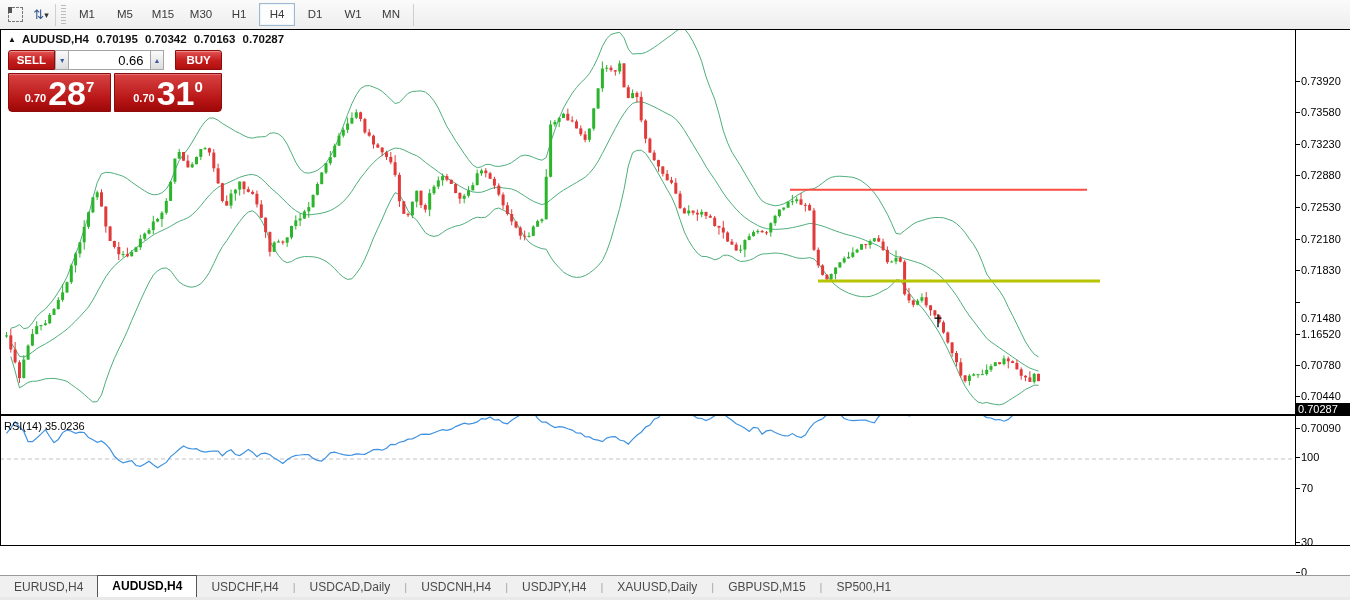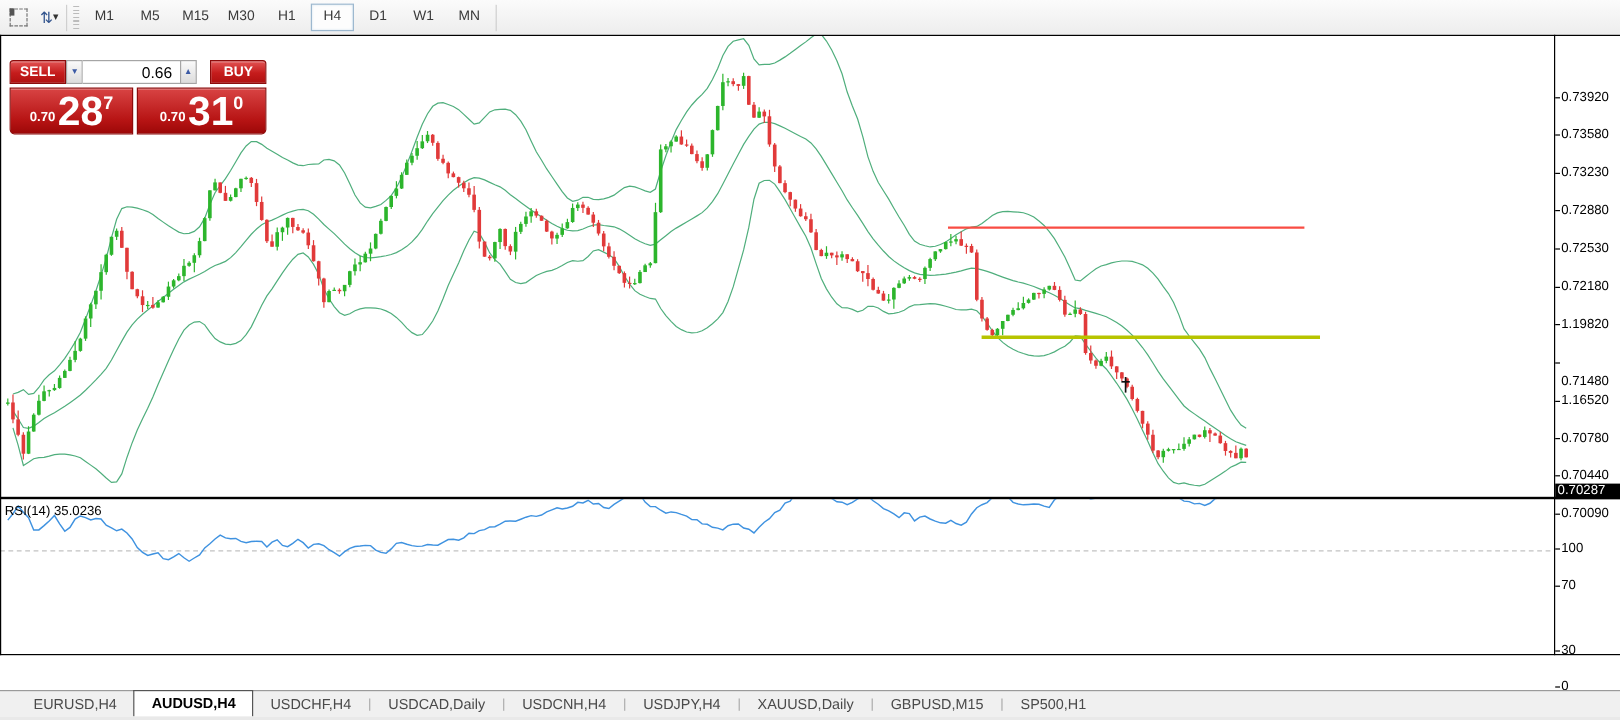--- a/index.html
+++ b/index.html
@@ -50,21 +50,21 @@
   
   .price-tick{position:absolute;left:1301px;width:32px;font-size:11px;color:#000;}
   .tick-dash{position:absolute;left:1296px;width:4px;height:1px;background:#000;}
   .price-box{position:absolute;left:1296px;width:52px;height:13px;background:#000;color:#fff;
              font-size:11px;line-height:13px;padding-left:2px;}
   .rsi-label{position:absolute;left:4px;font-size:11px;color:#000;}
   .time-label{position:absolute;font-size:11px;color:#000;top:551px;transform:translateX(-50%);white-space:nowrap;}
   .time-tick{position:absolute;top:546px;width:1px;height:4px;background:#000;}
   
   .tab-bar{position:absolute;left:0;top:575px;width:1350px;height:22px;background:#f0f0f0;
-           border-top:1px solid #9a9a9a;display:flex;align-items:flex-end;padding-left:14px;box-sizing:border-box;}
+           border-top:1px solid #9a9a9a;display:flex;align-items:flex-end;box-sizing:border-box;}
   .tab{height:20px;line-height:20px;padding:0 14px;font-size:12px;color:#4a4a4a;white-space:nowrap;}
   .tab.active{background:#fff;border:1px solid #555;border-bottom:none;color:#000;font-weight:700;height:21px;}
   .tab-sep{color:#a8a8a8;height:20px;line-height:20px;}
   .bottom-strip{position:absolute;left:0;top:597px;width:1350px;height:3px;background:#e9e9e9;}
 </style>
 </head>
 <body>
 
 <div class="screen">
 
@@ -583,20 +583,27 @@
           <line x1="938" y1="314.17754569190566" x2="938" y2="327.17754569190566"></line>
           <line x1="934.5" y1="318.17754569190566" x2="941.5" y2="318.17754569190566"></line>
         </g>
       </svg>
     <svg id="rsi-svg" width="1295" height="129" viewBox="0 416 1295 129" style="top:387px;">
         <line x1="0" y1="459.0" x2="1295" y2="459.0" stroke="#c2c2c2" stroke-width="1" stroke-dasharray="4 3"></line>
         <line x1="0" y1="405.0" x2="1295" y2="405.0" stroke="#c2c2c2" stroke-width="1" stroke-dasharray="4 3"></line>
         <polyline points="6.5,433.4 10.8,428.1 15.1,421.8 19.5,426.8 23.8,431.4 28.1,441.7 32.4,441.6 36.7,438.0 41.0,434.1 45.4,429.6 49.7,436.5 54.0,442.7 58.3,439.5 62.6,432.6 67.0,430.0 71.3,431.3 75.6,433.3 79.9,432.1 84.2,432.5 88.5,437.6 92.9,439.8 97.2,442.3 101.5,440.9 105.8,444.2 110.1,449.1 114.4,456.3 118.8,460.3 123.1,462.9 127.4,461.7 131.7,460.6 136.0,465.5 140.4,466.4 144.7,464.1 149.0,461.3 153.3,464.8 157.6,467.7 161.9,465.0 166.3,462.4 170.6,456.6 174.9,453.1 179.2,449.2 183.5,446.0 187.9,448.2 192.2,449.0 196.5,448.7 200.8,451.2 205.1,452.2 209.4,451.3 213.8,451.0 218.1,451.2 222.4,455.8 226.7,451.8 231.0,449.8 235.4,454.5 239.7,455.6 244.0,452.8 248.3,449.4 252.6,452.2 256.9,456.7 261.3,453.6 265.6,453.1 269.9,454.7 274.2,458.1 278.5,460.5 282.9,463.5 287.2,459.7 291.5,457.0 295.8,455.4 300.1,455.0 304.4,454.5 308.8,454.7 313.1,458.4 317.4,460.3 321.7,461.0 326.0,457.4 330.3,452.8 334.7,452.1 339.0,453.5 343.3,454.7 347.6,455.3 351.9,455.1 356.3,453.8 360.6,454.2 364.9,454.3 369.2,451.9 373.5,449.6 377.8,449.4 382.2,450.2 386.5,448.2 390.8,444.4 395.1,444.7 399.4,442.2 403.8,441.4 408.1,439.1 412.4,438.9 416.7,436.8 421.0,434.3 425.3,434.2 429.7,434.4 434.0,432.7 438.3,431.0 442.6,429.7 446.9,430.3 451.3,429.2 455.6,426.6 459.9,424.9 464.2,423.1 468.5,424.2 472.8,423.3 477.2,421.9 481.5,418.6 485.8,419.1 490.1,416.9 494.4,420.0 498.8,419.6 503.1,422.9 507.4,423.8 511.7,420.3 516.0,417.6 520.3,414.9 524.7,413.4 529.0,412.2 533.3,412.1 537.6,418.4 541.9,422.2 546.2,422.2 550.6,425.2 554.9,427.6 559.2,426.6 563.5,427.2 567.8,428.7 572.2,430.1 576.5,433.0 580.8,433.1 585.1,436.6 589.4,436.9 593.7,439.4 598.1,440.1 602.4,441.6 606.7,438.1 611.0,436.8 615.3,436.6 619.7,440.0 624.0,441.0 628.3,444.1 632.6,439.4 636.9,435.2 641.2,432.2 645.6,427.1 649.9,425.1 654.2,419.2 658.5,417.6 662.8,411.5 667.2,405.5 671.5,398.2 675.8,402.0 680.1,407.9 684.4,413.4 688.7,413.4 693.1,415.4 697.4,418.2 701.7,418.5 706.0,420.5 710.3,418.7 714.7,415.8 719.0,413.6 723.3,413.5 727.6,417.3 731.9,420.2 736.2,423.8 740.6,425.7 744.9,428.3 749.2,431.4 753.5,427.4 757.8,428.0 762.1,434.1 766.5,430.9 770.8,430.1 775.1,432.5 779.4,434.3 783.7,435.7 788.1,436.0 792.4,433.6 796.7,436.3 801.0,437.6 805.3,435.1 809.6,428.3 814.0,423.1 818.3,420.6 822.6,418.8 826.9,414.7 831.2,413.1 835.6,412.5 839.9,414.0 844.2,418.6 848.5,420.0 852.8,420.7 857.1,420.4 861.5,420.0 865.8,420.2 870.1,421.8 874.4,422.9 878.7,416.5 883.1,413.3 887.4,409.5 891.7,406.5 896.0,407.6 900.3,412.9 904.6,414.0 909.0,415.8 913.3,415.1 917.6,413.1 921.9,411.3 926.2,409.0 930.6,405.1 934.9,407.2 939.2,410.0 943.5,408.6 947.8,406.9 952.1,405.0 956.5,403.1 960.8,402.4 965.1,407.3 969.4,409.3 973.7,413.3 978.0,413.1 982.4,414.9 986.7,417.6 991.0,418.0 995.3,419.9 999.6,419.5 1004.0,421.2 1008.3,419.4 1012.6,415.5 1016.9,415.0 1021.2,413.2 1025.5,409.7 1029.9,410.0 1034.2,410.9 1038.5,411.8" fill="none" stroke="#3f92e0" stroke-width="1.2"></polyline>
       </svg>
 
+    <div class="chart-header">
+      <span class="tri">▲</span><span>AUDUSD,H4</span>
+      <span>0.70195</span>
+      <span>0.70342</span>
+      <span>0.70163</span>
+      <span>0.70287</span>
+    </div>
 
     <div class="trade-panel">
       <div class="tp-row">
         <div class="btn-red sell-btn">SELL</div>
         <div class="spin">▼</div>
         <div class="vol-field">0.66</div>
         <div class="spin">▲</div>
         <div class="btn-red buy-btn">BUY</div>
       </div>
       <div class="tp-big-row">
@@ -626,21 +633,21 @@
         <div class="price-tick" style="top: 76.8042px;">0.73580</div>
         <div class="tick-dash" style="top: 114.514px;"></div>
         <div class="price-tick" style="top: 108.514px;">0.73230</div>
         <div class="tick-dash" style="top: 146.225px;"></div>
         <div class="price-tick" style="top: 140.225px;">0.72880</div>
         <div class="tick-dash" style="top: 177.935px;"></div>
         <div class="price-tick" style="top: 171.935px;">0.72530</div>
         <div class="tick-dash" style="top: 209.645px;"></div>
         <div class="price-tick" style="top: 203.645px;">0.72180</div>
         <div class="tick-dash" style="top: 241.355px;"></div>
-        <div class="price-tick" style="top: 235.355px;">1.19820</div>
+        <div class="price-tick" style="top: 235.355px;">0.71830</div>
         <div class="tick-dash" style="top: 273.065px;"></div>
         <div class="price-tick" style="top: 283px;">0.71480</div>
         <div class="tick-dash" style="top: 304.775px;"></div>
         <div class="price-tick" style="top: 298.775px;">1.16520</div>
         <div class="tick-dash" style="top: 336.486px;"></div>
         <div class="price-tick" style="top: 330.486px;">0.70780</div>
         <div class="tick-dash" style="top: 367.29px;"></div>
         <div class="price-tick" style="top: 361.29px;">0.70440</div>
         <div class="tick-dash" style="top: 399px;"></div>
         <div class="price-tick" style="top: 393px;">0.70090</div>

